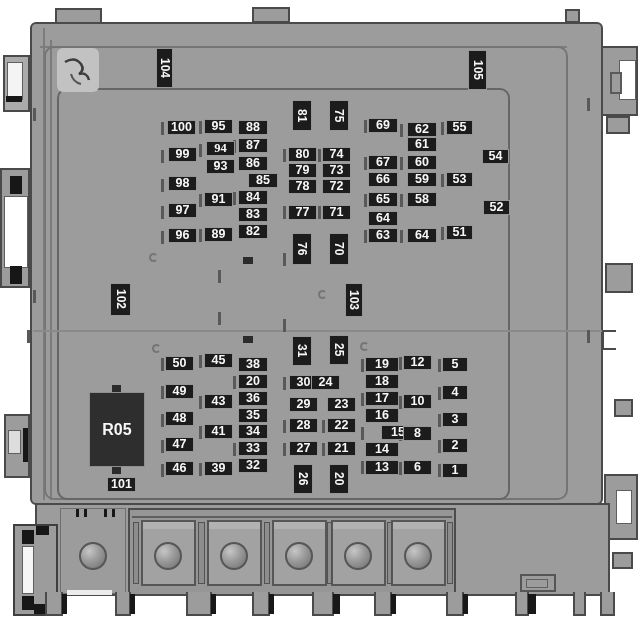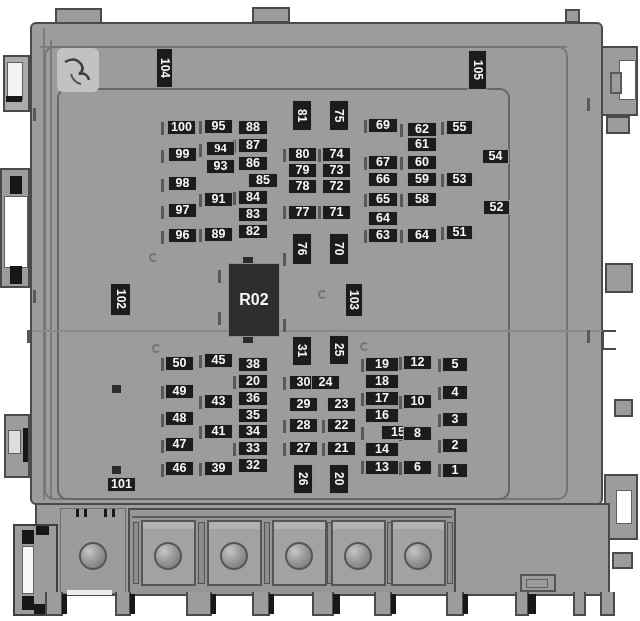--- a/index.html
+++ b/index.html
@@ -317,16 +317,16 @@
       <div class="fuse v" style="left: 292px; top: 100px; width: 20px; height: 31px;">81</div>
       <div class="fuse v" style="left: 329px; top: 100px; width: 20px; height: 31px;">75</div>
       <div class="fuse v" style="left: 292px; top: 233px; width: 20px; height: 32px;">76</div>
       <div class="fuse v" style="left: 329px; top: 233px; width: 20px; height: 32px;">70</div>
       <div class="fuse v" style="left: 110px; top: 283px; width: 21px; height: 33px;">102</div>
       <div class="fuse v" style="left: 345px; top: 283px; width: 18px; height: 34px;">103</div>
       <div class="fuse v" style="left: 292px; top: 336px; width: 20px; height: 30px;">31</div>
       <div class="fuse v" style="left: 329px; top: 335px; width: 20px; height: 30px;">25</div>
       <div class="fuse v" style="left: 293px; top: 464px; width: 20px; height: 30px;">26</div>
       <div class="fuse v" style="left: 329px; top: 464px; width: 20px; height: 30px;">20</div>
-      <div class="relay" style="left: 228px; top: 263px; width: 52px; height: 74px;">R02</div>
+      <div class="relay" style="left: 89px; top: 392px; width: 56px; height: 75px;">R05</div>
     </div>
 
 </div>
 
 </body></html>

